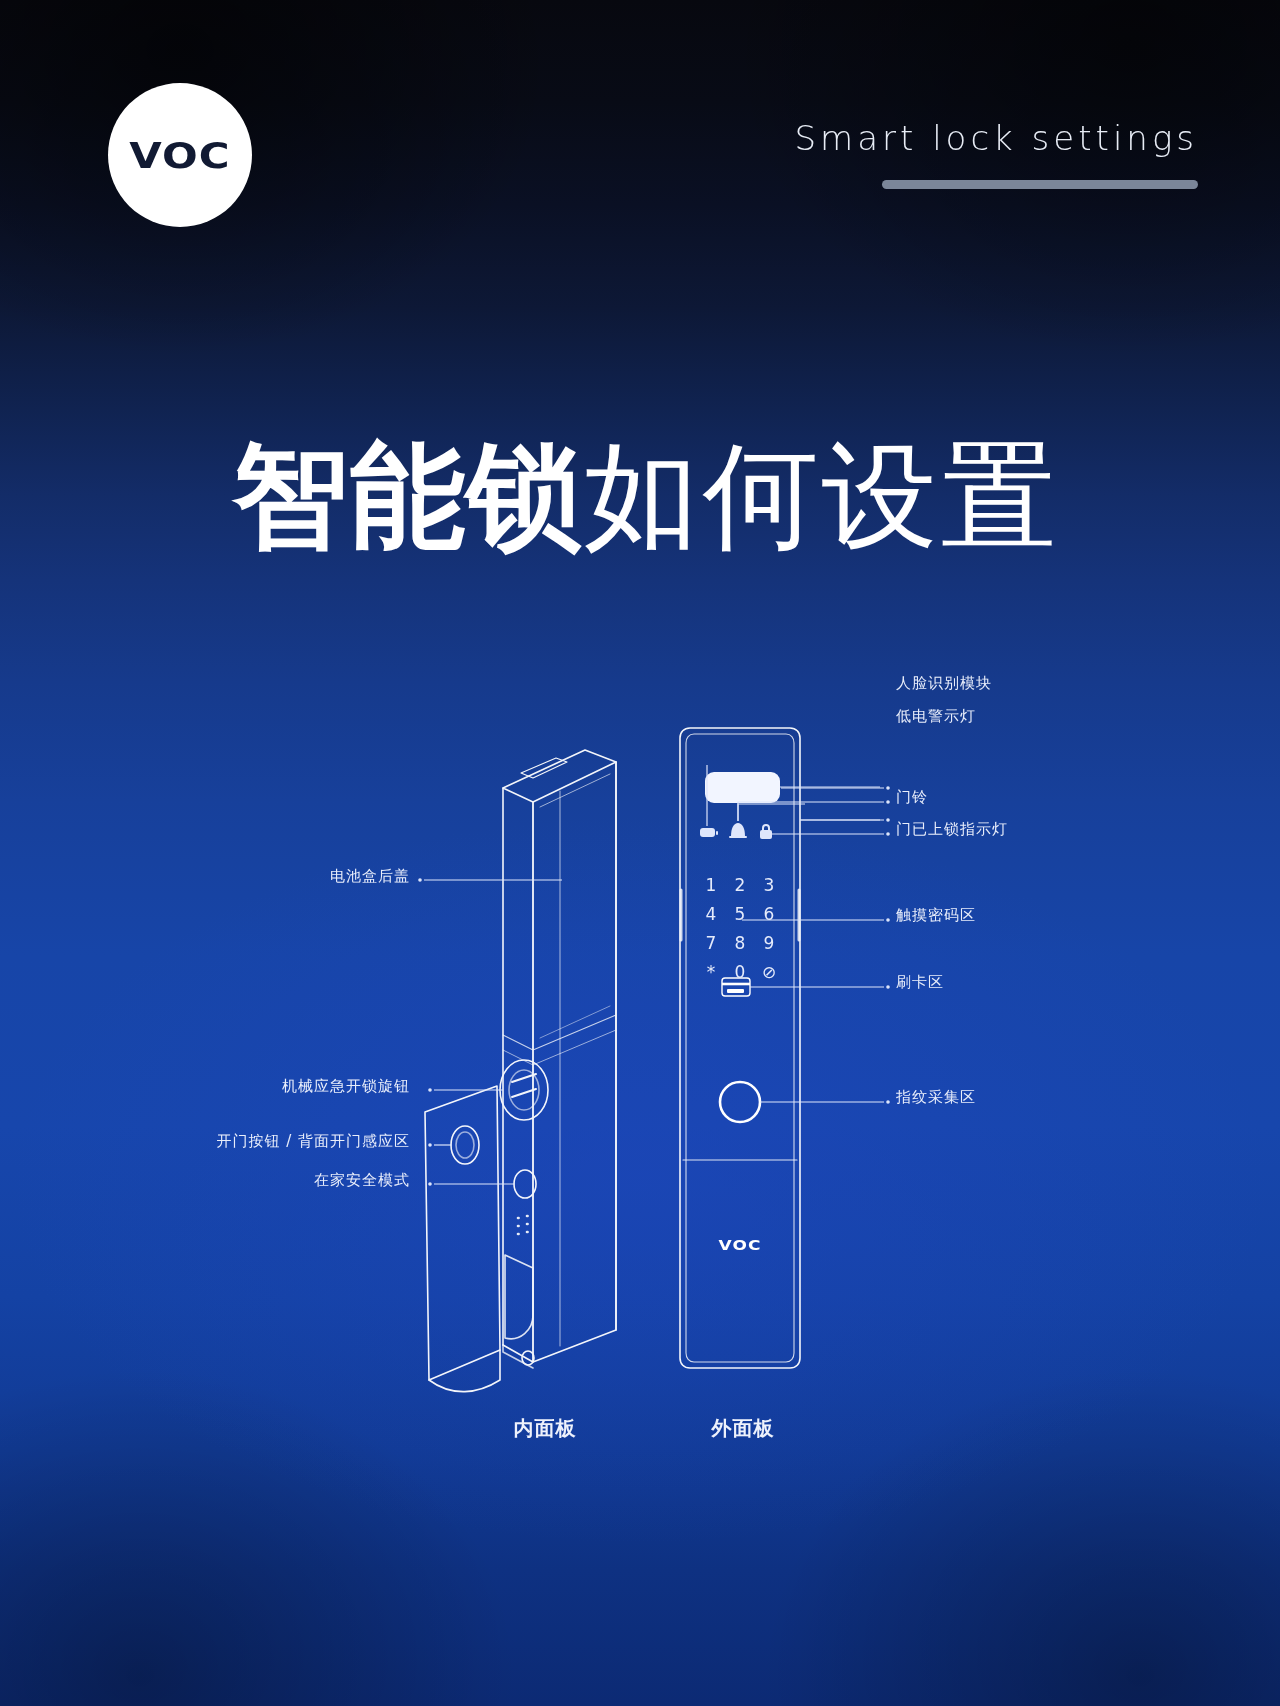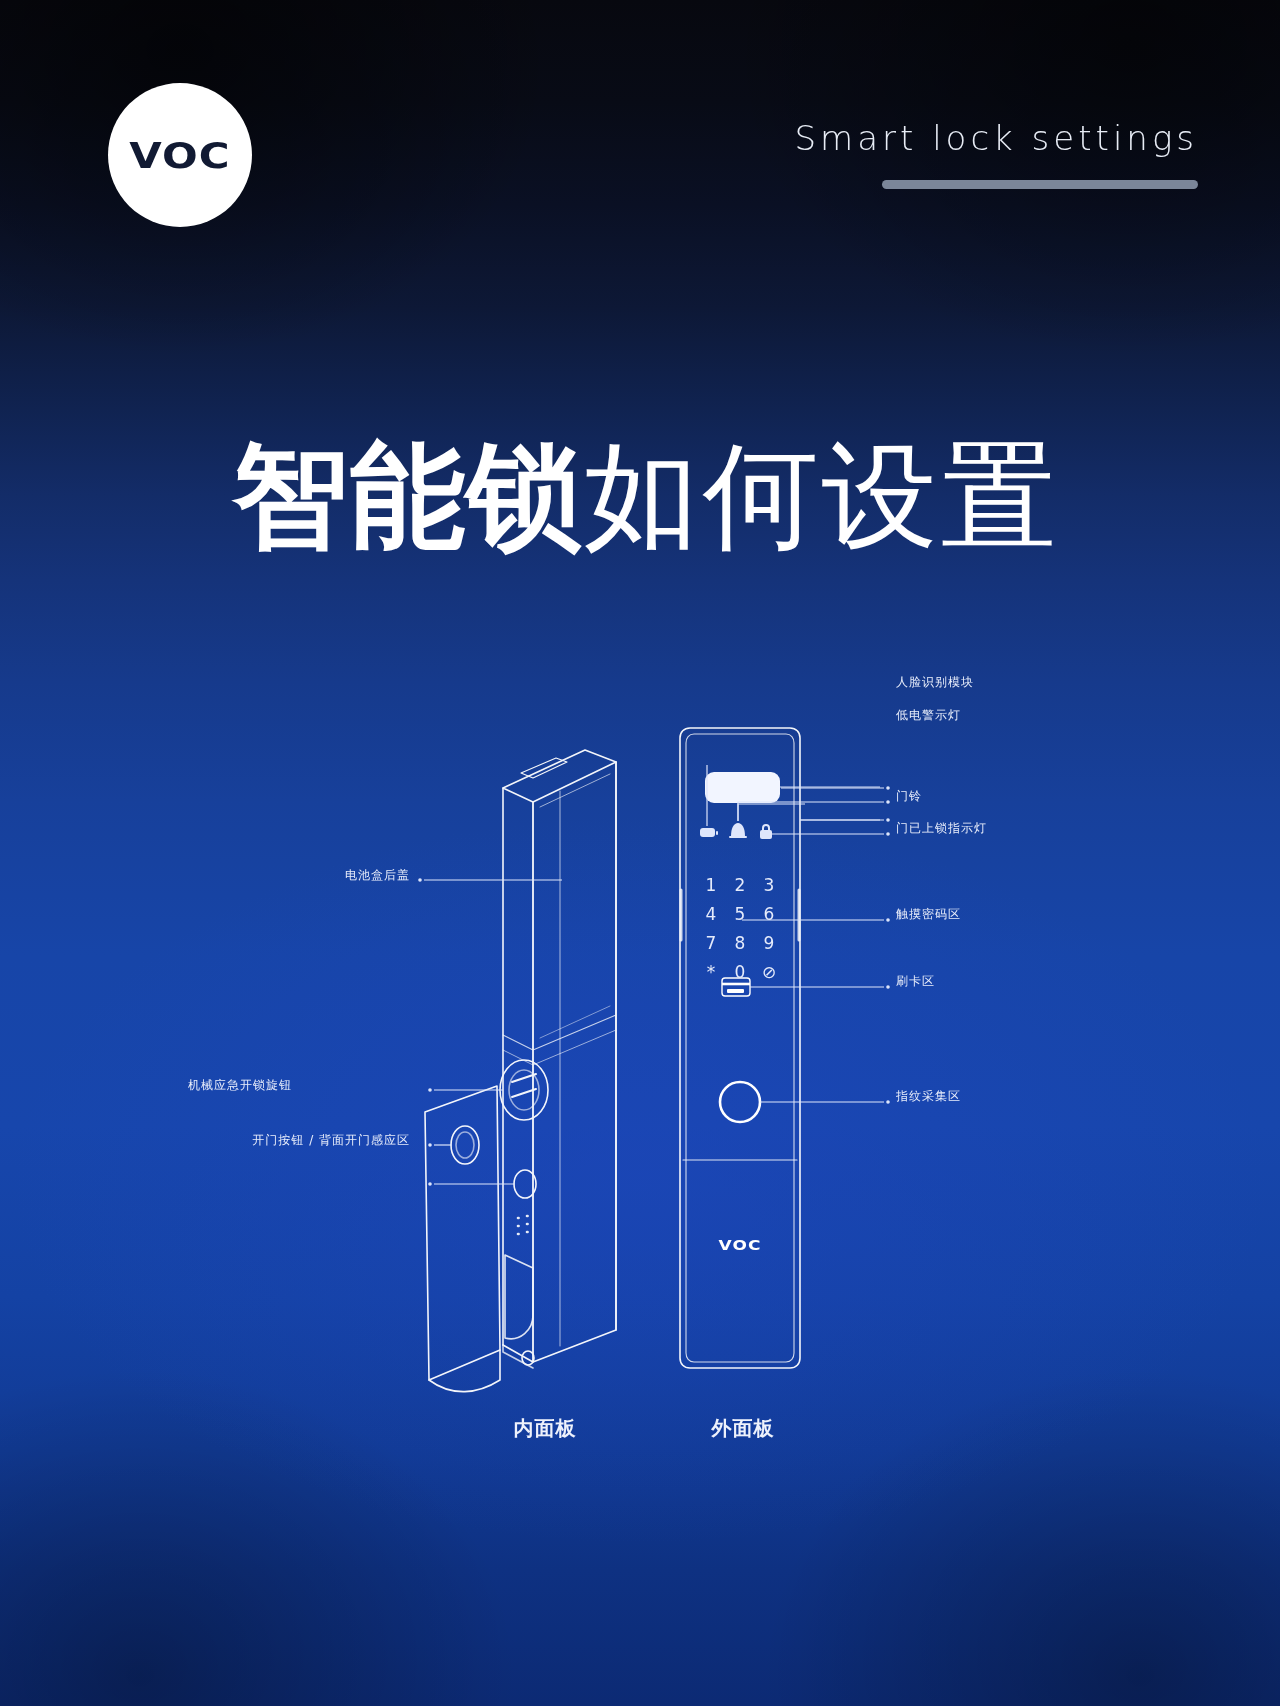--- a/index.html
+++ b/index.html
@@ -79,21 +79,21 @@
   }
   .title .t-bold   { font-weight:700; letter-spacing:1px;margin-left:12px; }
   .title .t-light  { font-weight:400; letter-spacing:3px; }
 
   
   .diagram { position:absolute; left:0; top:690px; width:1280px; height:820px; }
   .diagram svg { display:block; }
 
   .cap {
     position:absolute;
-    color:#e9eefb; font-size:12px; letter-spacing:1px;
+    color:#e9eefb; font-size:15px; letter-spacing:1px;
     font-family:"DejaVu Sans","Liberation Sans",sans-serif;
     white-space:nowrap;
   }
   .cap-r {  }
   .cap-l { text-align:right; }
 
   .panel-name {
     position:absolute; color:#eef2fc; font-size:20px; letter-spacing:1px;
     font-family:"DejaVu Sans","Liberation Sans",sans-serif;
     white-space:nowrap;
@@ -335,19 +335,20 @@
 
     <div class="cap cap-r" style="left:896px; top:-16px;">人脸识别模块</div>
     <div class="cap cap-r" style="left:896px; top:17px;">低电警示灯</div>
     <div class="cap cap-r" style="left:896px; top:98px;">门铃</div>
     <div class="cap cap-r" style="left:896px; top:130px;">门已上锁指示灯</div>
     <div class="cap cap-r" style="left:896px; top:216px;">触摸密码区</div>
     <div class="cap cap-r" style="left:896px; top:283px;">刷卡区</div>
     <div class="cap cap-r" style="left:896px; top:398px;">指纹采集区</div>
 
     <div class="cap cap-l" style="left:110px; top:177px; width:300px;">电池盒后盖</div>
-    <div class="cap cap-l" style="left:70px; top:387px; width:340px;text-align:center;">机械应急开锁旋钮</div>
+    <div class="cap cap-l" style="left:70px; top:387px; width:340px;">机械应急开锁旋钮</div>
     <div class="cap cap-l" style="left:40px; top:442px; width:370px;">开门按钮 / 背面开门感应区</div>
+    <div class="cap cap-l" style="left:70px; top:481px; width:340px;">在家安全模式</div>
 
     <div class="panel-name" style="left:480px; top:725px; width:130px; text-align:center;">内面板</div>
     <div class="panel-name" style="left:678px; top:725px; width:130px; text-align:center;">外面板</div>
   </div>
 </div>
 
 </body></html>

